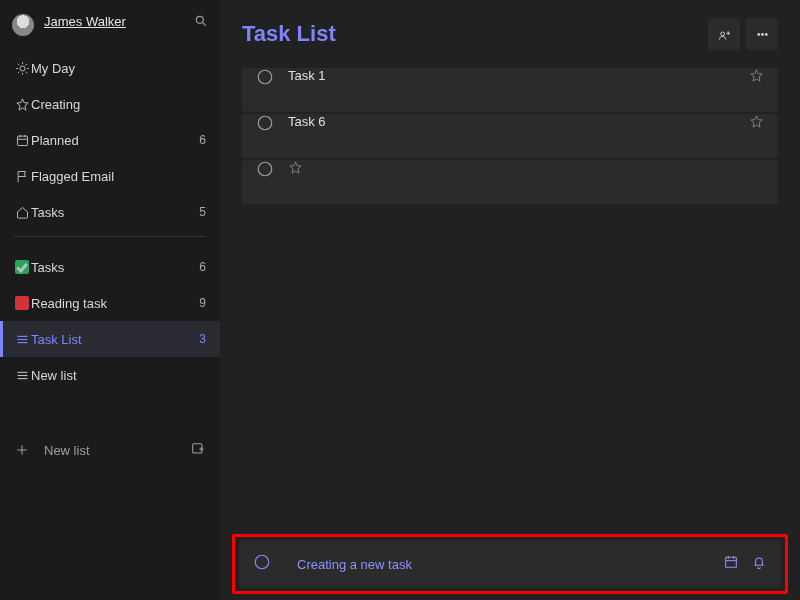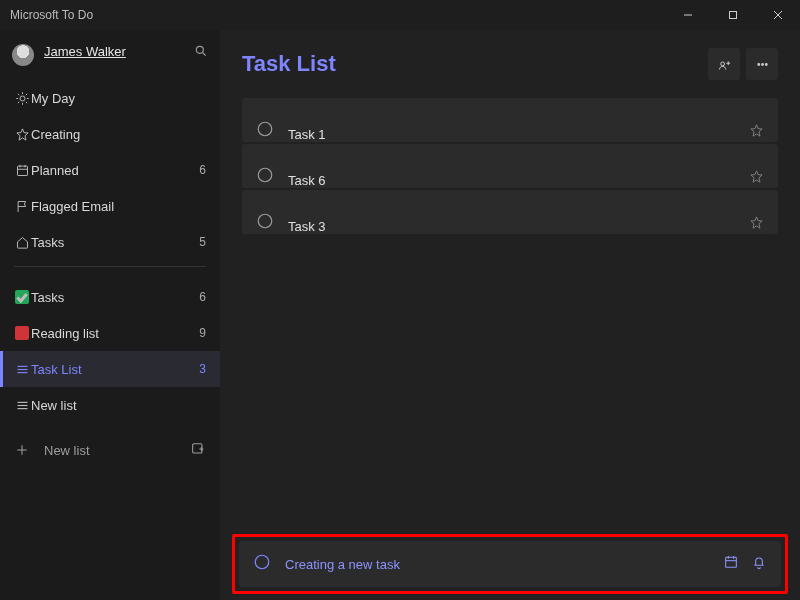--- a/index.html
+++ b/index.html
@@ -31,59 +31,38 @@
   .new-list-row .plus { width: 16px; display: flex; justify-content: center; }
   .new-list-row .plus svg { width: 14px; height: 14px; stroke: #9e9e9e; }
   .new-list-row .grp { margin-left: auto; }
   .new-list-row .grp svg { width: 16px; height: 16px; stroke: #9e9e9e; fill: none; }
   .main { flex: 1; background: #212121; display: flex; flex-direction: column; padding: 18px 22px 14px 22px; position: relative; }
   .main-header { display: flex; align-items: center; margin-bottom: 18px; }
   .main-title { font-size: 22px; font-weight: 600; color: #7f85ff; flex: 1; }
   .hdr-btn { width: 32px; height: 32px; margin-left: 6px; display: flex; align-items: center; justify-content: center; background: #2b2b2b; border-radius: 3px; cursor: pointer; }
   .hdr-btn svg { width: 15px; height: 15px; stroke: #ccc; fill: none; }
   .tasks { display: flex; flex-direction: column; gap: 2px; }
-  .task-row { height: 44px; background: #2b2b2b; display: flex; align-items: flex-end; padding: 0 14px; gap: 14px; border-radius: 3px; cursor: pointer; }
+  .task-row { height: 44px; background: #2b2b2b; display: flex; align-items: flex-start; padding: 0 14px; gap: 14px; border-radius: 3px; cursor: pointer; }
   .task-circle svg { width: 18px; height: 18px; stroke: #999; fill: none; }
   .task-title { flex: 1; font-size: 13px; color: #e0e0e0; }
   .task-star svg { width: 15px; height: 15px; stroke: #888; fill: none; }
   .add-task-wrap { position: absolute; left: 0; right: 0; bottom: 6px; padding: 0 12px; }
   .add-task-highlight { border: 3px solid #ff0000; padding: 4px; border-radius: 2px; }
-  .add-task { height: 46px; background: #2b2b2b; display: flex; align-items: center; padding: 0 14px; gap: 14px; border-radius: 3px; }
+  .add-task { height: 46px; background: #2b2b2b; display: flex; align-items: center; padding: 0 14px; gap: 26px; border-radius: 3px; }
   .add-task .task-circle svg { stroke: #7f85ff; }
   .add-task input { flex: 1; background: transparent; border: none; outline: none; color: #8d92ff; font-size: 13px; }
   .add-task .trail svg { width: 16px; height: 16px; stroke: #8d92ff; fill: none; }
   .trail { display: flex; gap: 12px; }
   .sidebar-bottom-pad { height: 130px; }
 </style>
 </head>
 <body>
 
 <div class="window">
 
-  <div class="titlebar">
-    <span>Microsoft To Do</span>
-    <div class="win-controls">
-      <div class="win-btn">
-        <svg viewBox="0 0 10 10">
-            <line x1="1" y1="5" x2="9" y2="5" stroke-width="1"></line>
-          </svg>
-      </div>
-      <div class="win-btn">
-        <svg viewBox="0 0 10 10">
-            <rect x="1.5" y="1.5" width="7" height="7" fill="none" stroke-width="1"></rect>
-          </svg>
-      </div>
-      <div class="win-btn">
-        <svg viewBox="0 0 10 10">
-            <line x1="1" y1="1" x2="9" y2="9" stroke-width="1"></line>
-            <line x1="9" y1="1" x2="1" y2="9" stroke-width="1"></line>
-          </svg>
-      </div>
-    </div>
-  </div>
 
   <div class="body">
 
     <div class="sidebar">
       <div class="profile">
         <div class="avatar"></div>
         <div class="profile-name">James Walker</div>
         <div class="search-icon">
           <svg viewBox="0 0 24 24" fill="none" stroke-width="2">
               <circle cx="10" cy="10" r="6"></circle>
@@ -163,21 +142,21 @@
                 </svg>
               </span>
             </span>
           <span>Tasks</span>
           <span class="count">6</span>
         </div>
         <div class="nav-item">
           <span class="icon">
               <span class="square-red"></span>
             </span>
-          <span>Reading list</span>
+          <span>Reading task</span>
           <span class="count">9</span>
         </div>
         <div class="nav-item active">
           <span class="icon">
               <svg viewBox="0 0 24 24" stroke-width="1.8">
                 <line x1="4" y1="7" x2="20" y2="7"></line>
                 <line x1="4" y1="12" x2="20" y2="12"></line>
                 <line x1="4" y1="17" x2="20" y2="17"></line>
               </svg>
             </span>
@@ -250,21 +229,20 @@
               </svg></span>
           <span class="task-title">Task 6</span>
           <span class="task-star"><svg viewBox="0 0 24 24" stroke-width="1.4">
                 <polygon points="12,3 14.5,9 21,9.5 16,14 17.5,21 12,17.5 6.5,21 8,14 3,9.5 9.5,9"></polygon>
               </svg></span>
         </div>
         <div class="task-row">
           <span class="task-circle"><svg viewBox="0 0 24 24" stroke-width="1.6">
                 <circle cx="12" cy="12" r="9"></circle>
               </svg></span>
-          <span class="task-title">Task 3</span>
           <span class="task-star"><svg viewBox="0 0 24 24" stroke-width="1.4">
                 <polygon points="12,3 14.5,9 21,9.5 16,14 17.5,21 12,17.5 6.5,21 8,14 3,9.5 9.5,9"></polygon>
               </svg></span>
         </div>
       </div>
 
       <div class="add-task-wrap">
         <div class="add-task-highlight">
           <div class="add-task">
             <span class="task-circle"><svg viewBox="0 0 24 24" stroke-width="1.6">

